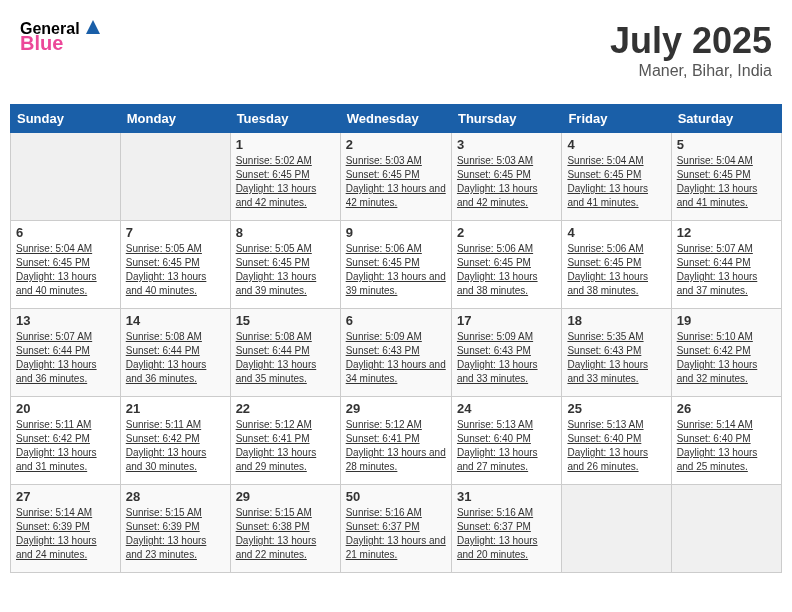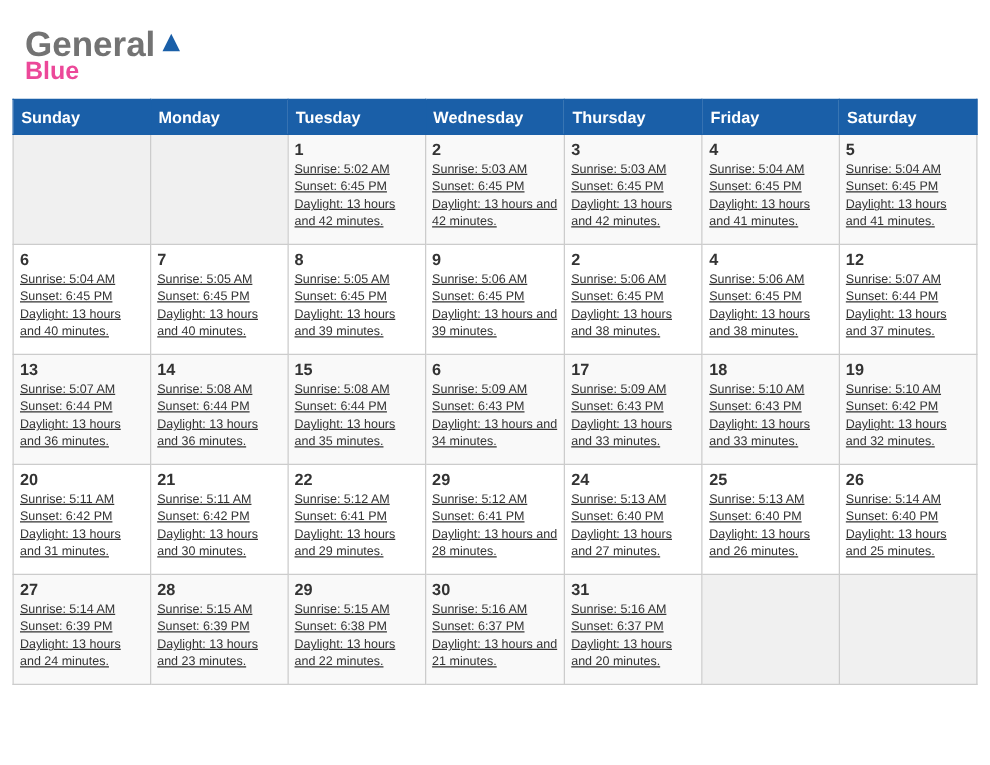--- a/index.html
+++ b/index.html
@@ -33,21 +33,21 @@
       font-weight: bold;
       color: #333;
     }
     .location-title {
       font-size: 16px;
       color: #555;
     }
     .calendar {
       width: 100%;
       border-collapse: collapse;
-      margin: 5px 0;
+      margin: 19px 0;
     }
     .calendar th {
       background-color: #1a5fa8;
       color: white;
       text-align: left;
       padding: 6px 6px;
       font-size: 13px;
       font-weight: bold;
       border: 1px solid #1a5fa8;
     }
@@ -82,26 +82,30 @@
     .empty-cell {
       background: #f0f0f0 !important;
     }
   </style>
 </head>
 <body>
 
 <div class="header">
   <div class="logo">
     <div class="logo-line">
-      <span style="font-size:28px;font-weight:bold;color:#737373;">General</span>
+      <span style="font-size:16px;font-weight:bold;color:#000000;">General</span>
       <svg width="22" height="22" viewBox="0 0 22 22" style="margin-left:2px;margin-top:-4px;">
         <polygon points="4,18 18,18 11,4" fill="#1a5fa8"></polygon>
       </svg>
     </div>
     <span style="font-size:20px;font-weight:bold;color:#ec4899;margin-top:-6px;">Blue</span>
+  </div>
+  <div class="title-section">
+    <div class="month-title">July 2025</div>
+    <div class="location-title">Maner, Bihar, India</div>
   </div>
 </div>
 
 <table class="calendar">
   <thead>
     <tr>
       <th>Sunday</th>
       <th>Monday</th>
       <th>Tuesday</th>
       <th>Wednesday</th>
@@ -232,21 +236,21 @@
         </td>
         <td>
           <span class="day-number">17</span>
           <div class="day-info">Sunrise: 5:09 AM
 Sunset: 6:43 PM
 Daylight: 13 hours
 and 33 minutes.</div>
         </td>
         <td>
           <span class="day-number">18</span>
-          <div class="day-info">Sunrise: 5:10 AM
+          <div class="day-info">Sunrise: 5:35 AM
 Sunset: 6:43 PM
 Daylight: 13 hours
 and 33 minutes.</div>
         </td>
         <td>
           <span class="day-number">19</span>
           <div class="day-info">Sunrise: 5:10 AM
 Sunset: 6:42 PM
 Daylight: 13 hours
 and 32 minutes.</div>
@@ -319,21 +323,21 @@
 and 23 minutes.</div>
         </td>
         <td>
           <span class="day-number">29</span>
           <div class="day-info">Sunrise: 5:15 AM
 Sunset: 6:38 PM
 Daylight: 13 hours
 and 22 minutes.</div>
         </td>
         <td>
-          <span class="day-number">30</span>
+          <span class="day-number">50</span>
           <div class="day-info">Sunrise: 5:16 AM
 Sunset: 6:37 PM
 Daylight: 13 hours
 and 21 minutes.</div>
         </td>
         <td>
           <span class="day-number">31</span>
           <div class="day-info">Sunrise: 5:16 AM
 Sunset: 6:37 PM
 Daylight: 13 hours

